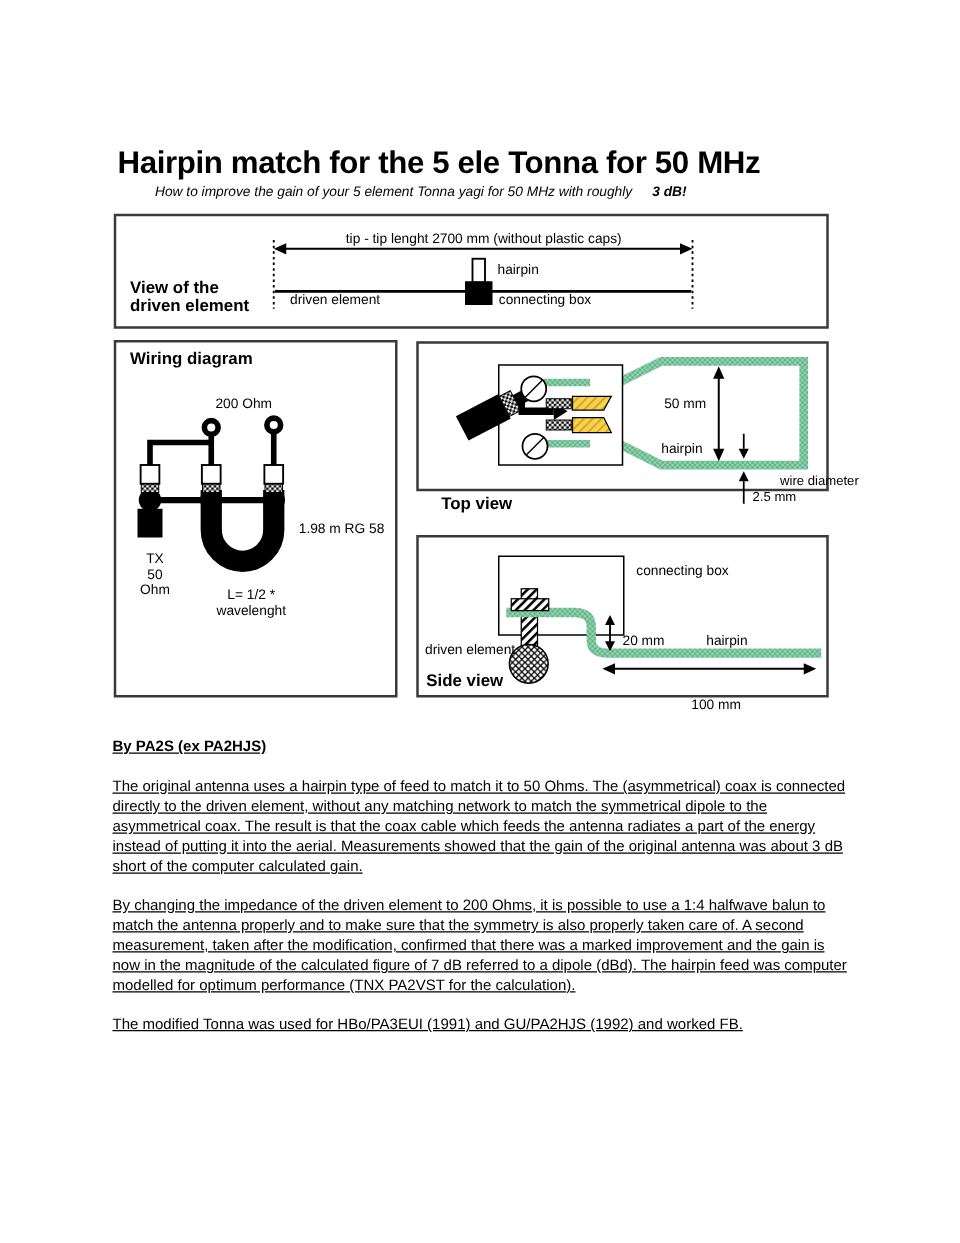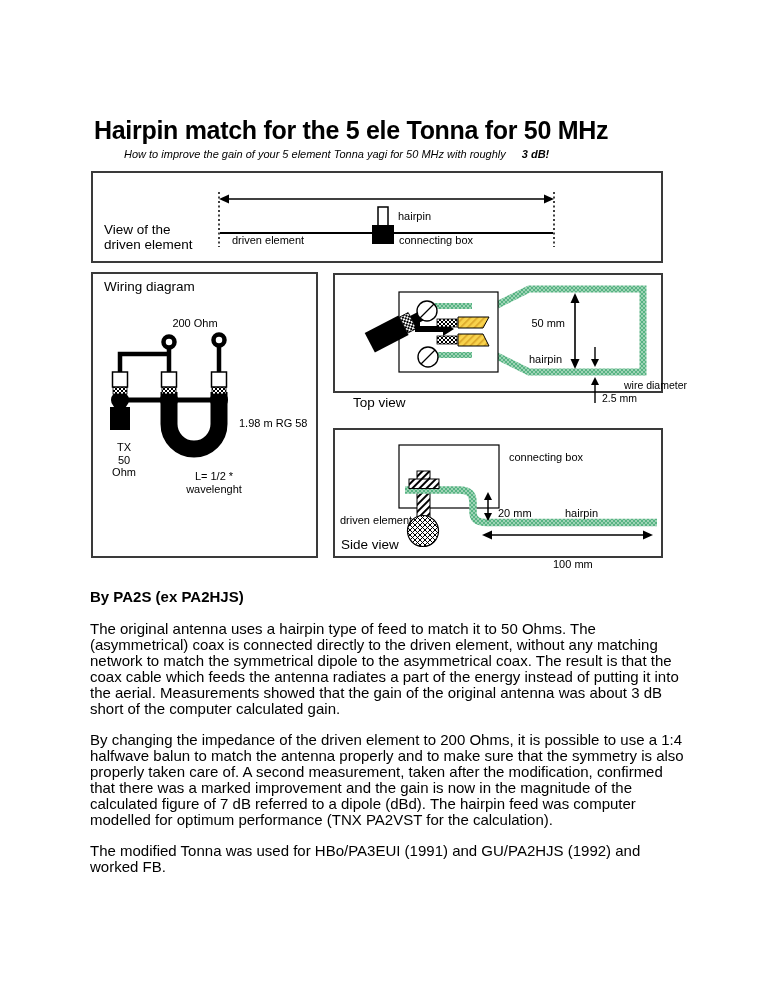--- a/index.html
+++ b/index.html
@@ -13,27 +13,27 @@
     font-size:25px;font-weight:bold;letter-spacing:-0.3px;white-space:nowrap;
   }
   .page-subtitle{
     left:124px;top:148px;width:560px;font-size:11px;font-style:italic;white-space:nowrap;
   }
   .page-subtitle .em{font-weight:bold;margin-left:16px;}
   .panel{
     position:absolute;border:2px solid #3a3a3a;background:#fff;box-sizing:border-box;
   }
   .panel svg{position:absolute;left:0;top:0;}
-  .panel-title{position:absolute;font-size:13.5px;font-weight:normal;line-height:15px;white-space:nowrap;}
+  .panel-title{position:absolute;font-size:13.5px;font-weight:bold;line-height:15px;white-space:nowrap;}
   .lbl{position:absolute;font-size:11px;line-height:12px;white-space:nowrap;}
   .lbl-sm{position:absolute;font-size:10.5px;line-height:12px;white-space:nowrap;}
   .ctr{text-align:center;}
   .article{
     position:absolute;left:90px;top:589px;width:594px;
-    font-size:15px;line-height:16px;
+    font-size:12px;line-height:16px;text-decoration:underline;
   }
   .article .byline{font-weight:bold;margin:0 0 16px 0;}
   .article p{margin:0 0 15px 0;}
 </style>
 </head>
 <body>
 
 <div class="abs page-title">Hairpin match for the 5 ele Tonna for 50 MHz</div>
 <div class="abs page-subtitle">
   <span>How to improve the gain of your 5 element Tonna yagi for 50 MHz with roughly</span><span class="em">3 dB!</span>
@@ -45,20 +45,21 @@
       <path d="M126,19 V74" stroke-width="1.5" stroke-dasharray="2,2.5"></path>
       <path d="M461,19 V74" stroke-width="1.5" stroke-dasharray="2,2.5"></path>
       <path d="M133,26 H454" stroke-width="1.5"></path>
       <path d="M127,60 H460" stroke-width="2.2"></path>
     </g>
     <polygon points="126,26 136,21.5 136,30.5" fill="#000"></polygon>
     <polygon points="461,26 451,21.5 451,30.5" fill="#000"></polygon>
     <rect x="285" y="34" width="10" height="19" fill="#fff" stroke="#000" stroke-width="1.5"></rect>
     <rect x="279" y="52" width="22" height="19" fill="#000"></rect>
   </svg>
+  <div class="lbl ctr" style="left:120px;top:12px;width:348px;">tip - tip lenght 2700 mm (without plastic caps)</div>
   <div class="lbl" style="left:305px;top:37px;">hairpin</div>
   <div class="lbl" style="left:139px;top:61px;">driven element</div>
   <div class="lbl" style="left:306px;top:61px;">connecting box</div>
   <div class="panel-title" style="left:11px;top:49px;">
     <div>View of the</div>
     <div>driven element</div>
   </div>
 </div>
 
 <div class="panel" style="left:91px;top:272px;width:227px;height:286px;">
@@ -93,21 +94,21 @@
     <rect x="17" y="133" width="20" height="23" fill="#000"></rect>
   </svg>
   <div class="panel-title" style="left:11px;top:5px;">Wiring diagram</div>
   <div class="lbl ctr" style="left:72px;top:43px;width:60px;">200 Ohm</div>
   <div class="lbl" style="left:146px;top:143px;">1.98 m RG 58</div>
   <div class="lbl ctr" style="left:11px;top:167px;width:40px;line-height:12.5px;">
     <div>TX</div>
     <div>50</div>
     <div>Ohm</div>
   </div>
-  <div class="lbl ctr" style="left:73px;top:196px;width:70px;line-height:13px;margin-left:13px;">
+  <div class="lbl ctr" style="left:73px;top:196px;width:70px;line-height:13px;">
     <div>L= 1/2 *</div>
     <div>wavelenght</div>
   </div>
 </div>
 
 <div class="panel" style="left:333px;top:273px;width:330px;height:120px;">
   <svg width="326" height="137" viewBox="0 0 326 137">
     <defs>
       <pattern id="gcT" width="4" height="4" patternUnits="userSpaceOnUse">
         <rect width="4" height="4" fill="#9fd4b6"></rect>

